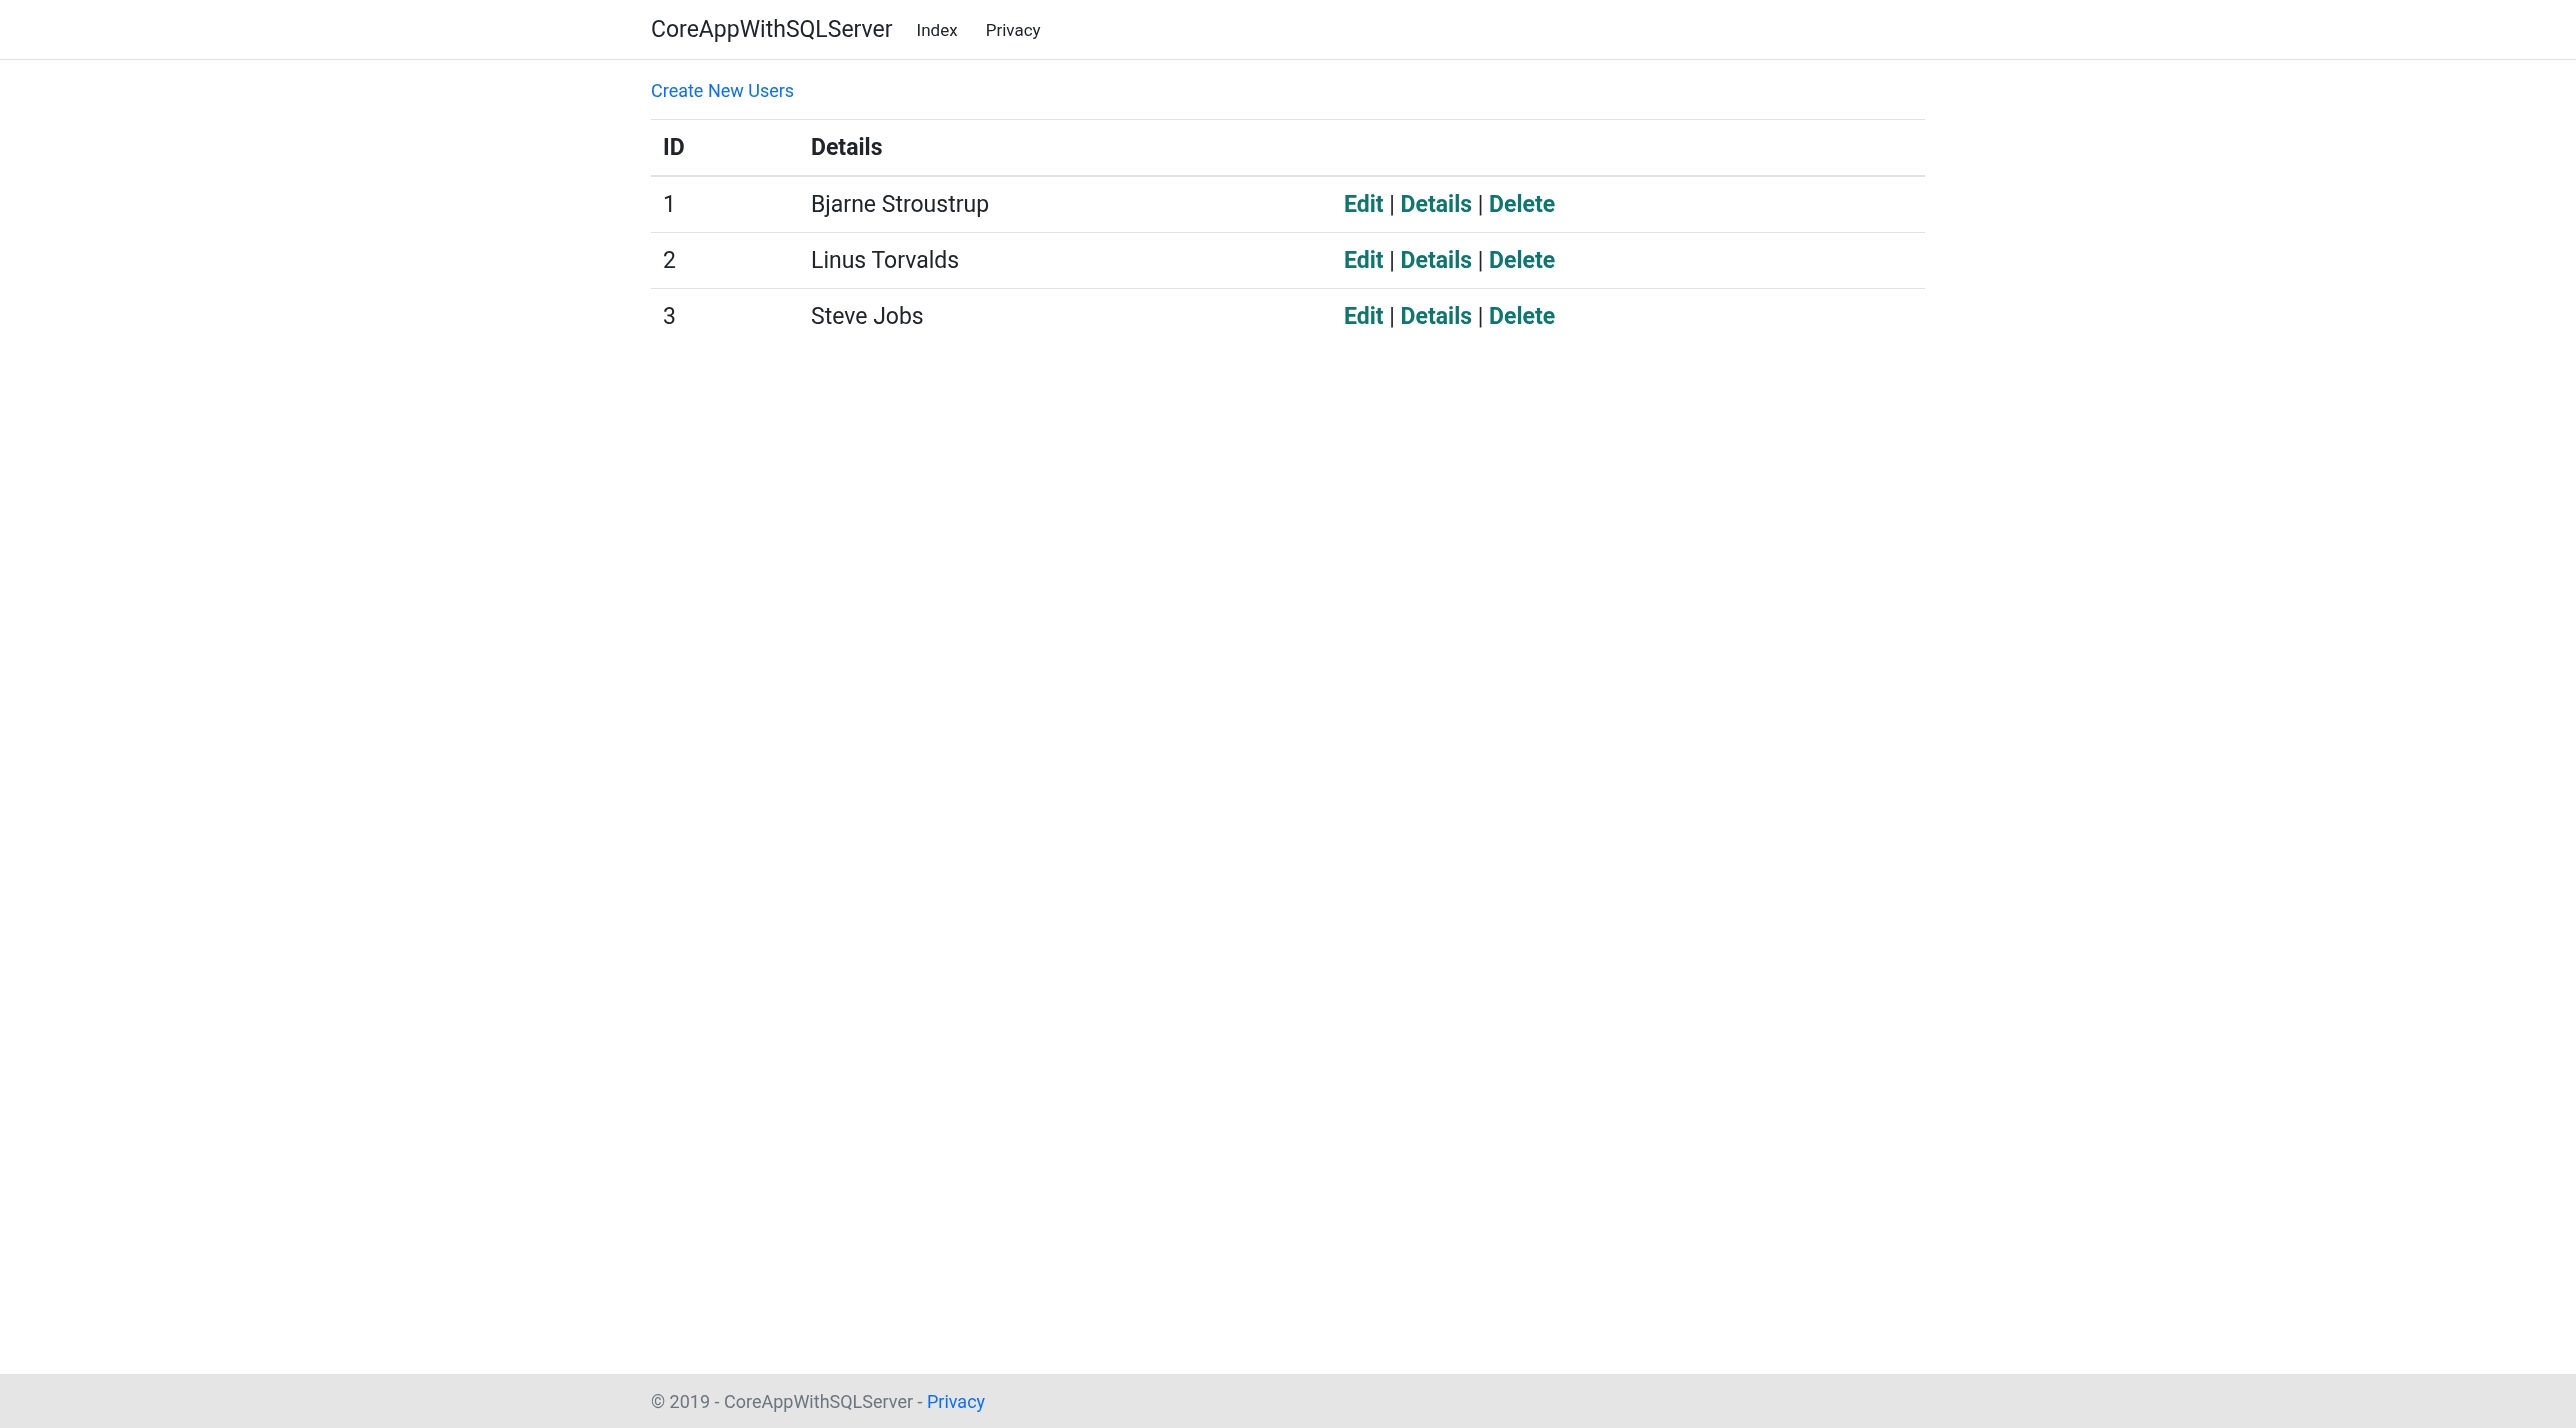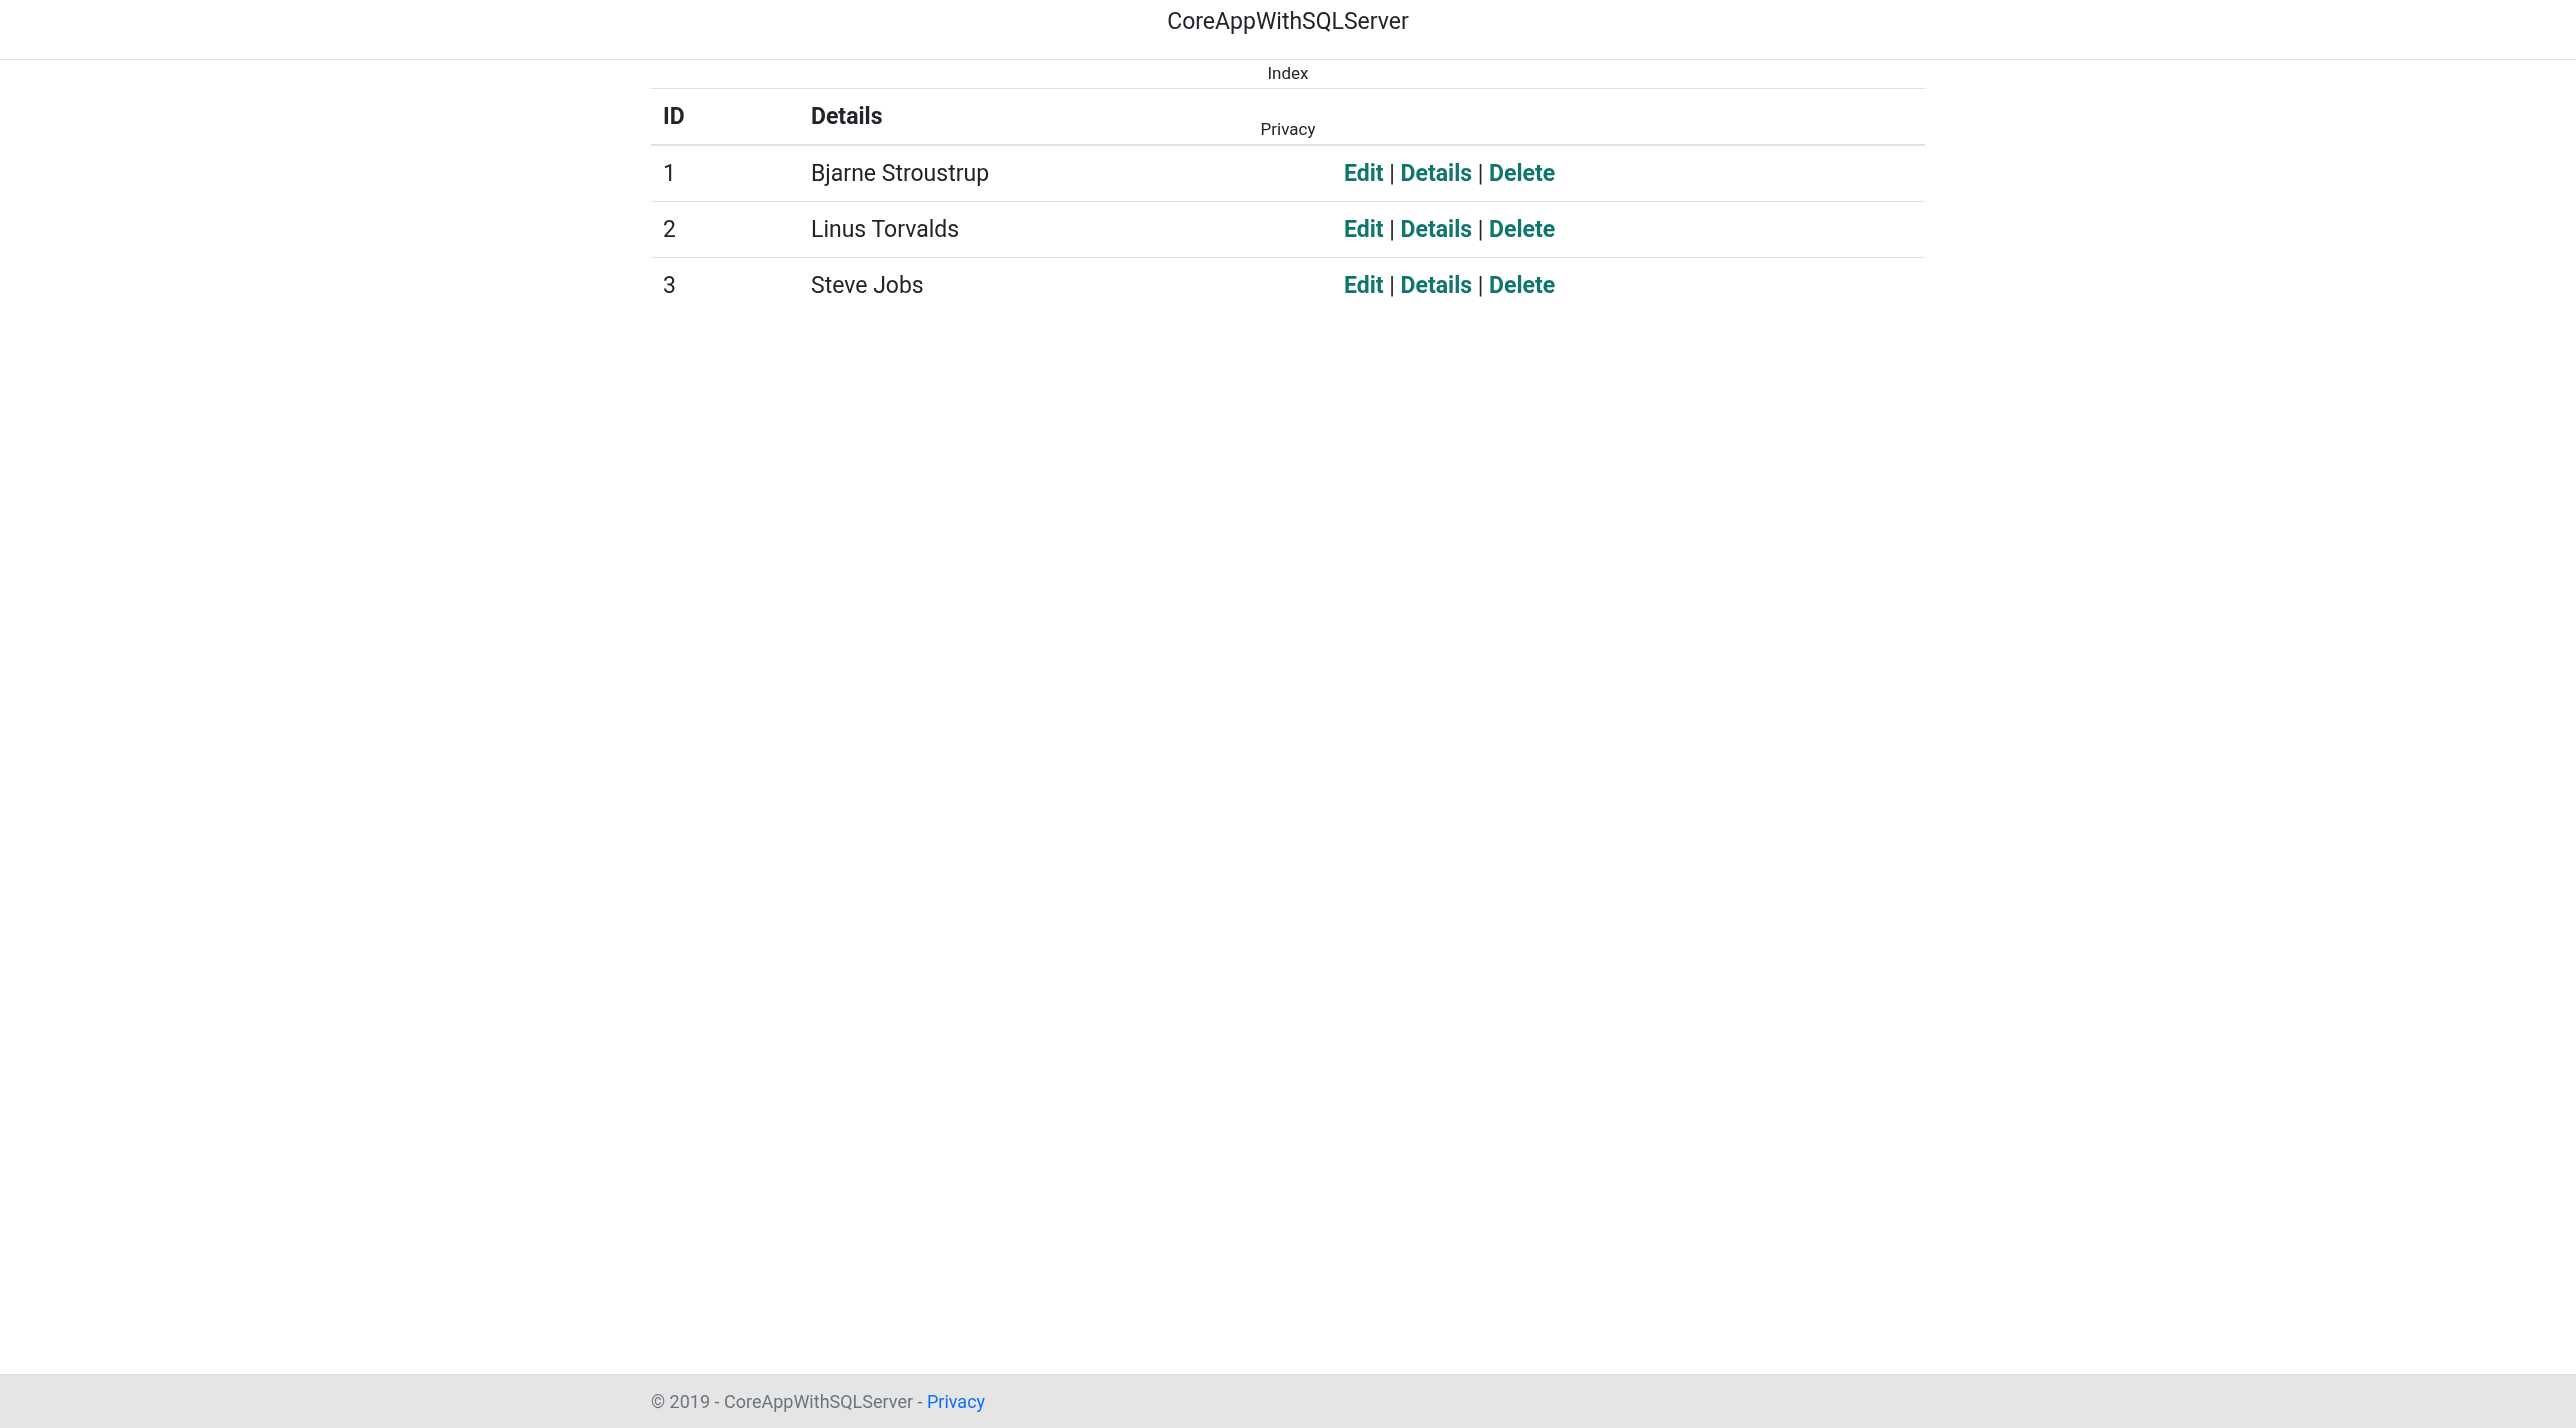--- a/index.html
+++ b/index.html
@@ -22,21 +22,20 @@
       padding: 0;
     }
     .navbar-inner {
       max-width: 1304px;
       margin: 0 auto;
       padding: 8px 15px;
       display: flex;
       align-items: center;
       gap: 20px;
       height: 59px;
-      flex-direction: column;
     }
     .navbar-brand {
       font-size: 23px;
       color: #212529;
       text-decoration: none;
       font-weight: 400;
     }
     .nav-link {
       color: #212529;
       text-decoration: none;
@@ -119,20 +118,23 @@
 <nav class="navbar">
   <div class="navbar-inner">
     <a href="#" class="navbar-brand">CoreAppWithSQLServer</a>
     <a href="#" class="nav-link">Index</a>
     <a href="#" class="nav-link">Privacy</a>
   </div>
 </nav>
 
 <main>
   <div class="container">
+    <p>
+      <a href="#" class="create-link">Create New Users</a>
+    </p>
 
     <table>
       <thead>
         <tr>
           <th>ID</th>
           <th>Details</th>
           <th></th>
         </tr>
       </thead>
       <tbody id="table-body">

